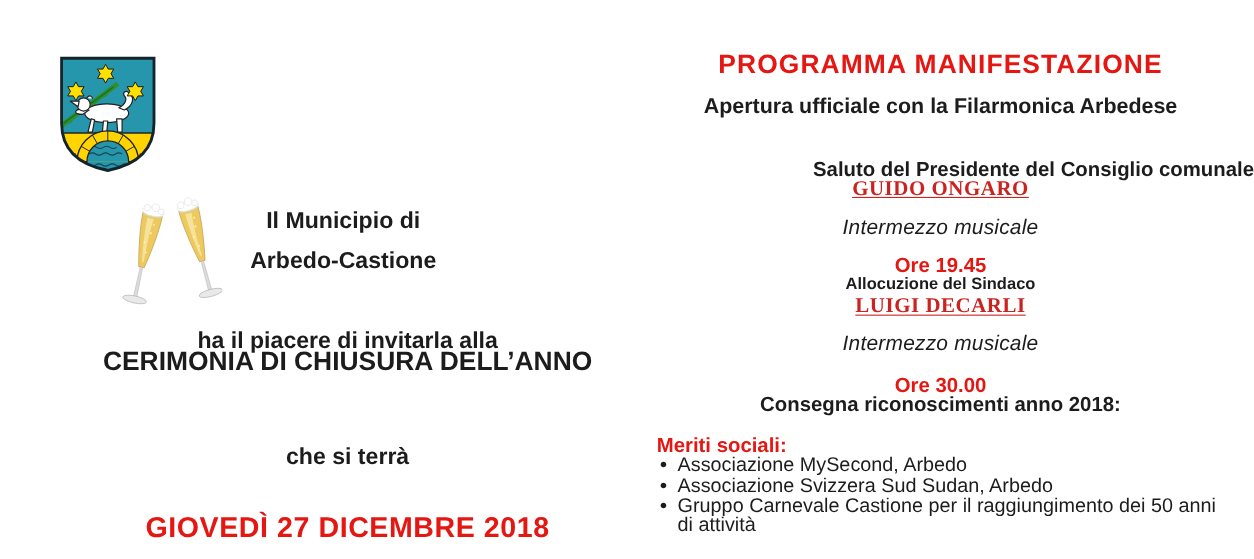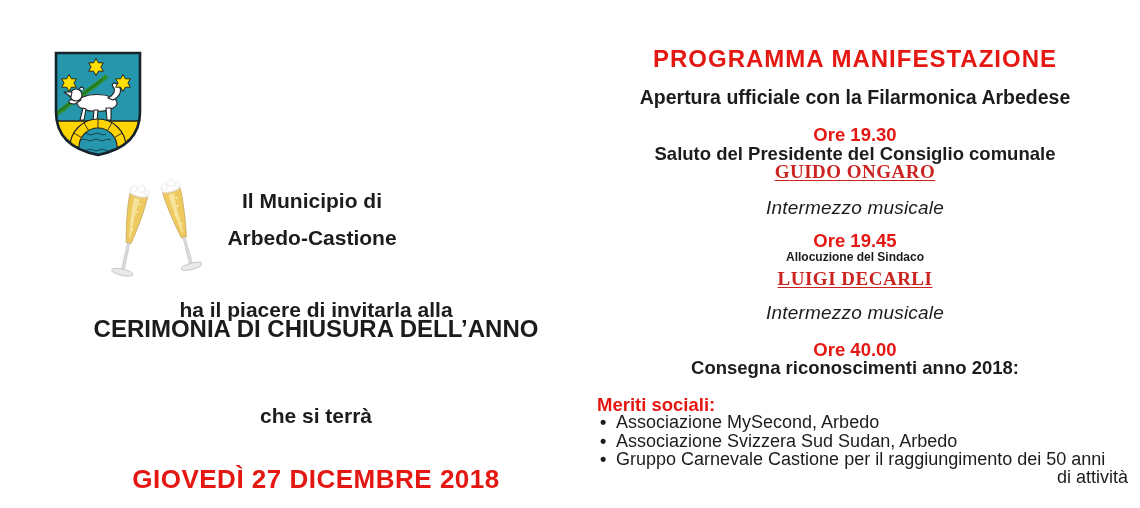--- a/index.html
+++ b/index.html
@@ -17,21 +17,21 @@
   
   .muni-line{position:absolute;left:206px;width:212px;text-align:center;font-weight:bold;
              font-size:21px;white-space:nowrap;}
   
   .merits-heading{position:absolute;left:27px;top:394px;font-size:18.5px;font-weight:bold;}
   .merits-list{position:absolute;left:30px;top:413px;width:528px;margin:0;padding:0;list-style:none;
                font-size:18px;line-height:18px;}
   .merits-list li{position:relative;padding-left:16px;margin:0 0 0.5px 0;}
   .merits-list li .bullet{position:absolute;left:0;top:0;font-weight:bold;}
   .merit-name{font-weight:normal;}
-  .wrap-line{display:block;text-align:right;}
+  .wrap-line{display:block;}
 </style>
 </head>
 <body>
 
 <div class="page">
 
   <div class="abs" style="left:0;top:0;width:570px;height:432px;">
 
     <svg class="abs" style="left:53px;top:50px;" width="90" height="108" viewBox="0 0 90 108">
       <defs>
@@ -118,33 +118,32 @@
     <div class="lcol-line" style="top:404px;font-size:21px;">che si terrà</div>
     <div class="lcol-line red" style="top:464px;font-size:26px;letter-spacing:0.5px;">GIOVEDÌ 27 DICEMBRE 2018</div>
   </div>
 
   <div class="rcol">
 
     <div class="rcol-line red" style="top:45px;font-size:24px;letter-spacing:1px;">PROGRAMMA MANIFESTAZIONE</div>
 
     <div class="rcol-line" style="top:86px;font-size:19.5px;">Apertura ufficiale con la Filarmonica Arbedese</div>
 
-    <div class="rcol-line red" style="top:124px;font-size:18.5px;">Ore 19.30</div>
-    <div class="rcol-line" style="top:143px;font-size:18.5px;">Saluto del Presidente del Consiglio comunale</div>
+    <div class="rcol-line" style="top:143px;font-size:18.5px;text-align:right;">Saluto del Presidente del Consiglio comunale</div>
     <div class="rcol-line serif-name" style="top:161px;font-size:19px;">GUIDO ONGARO</div>
 
     <div class="rcol-line italic" style="top:197px;font-size:19px;">Intermezzo musicale</div>
 
     <div class="rcol-line red" style="top:230px;font-size:18.5px;">Ore 19.45</div>
-    <div class="rcol-line" style="top:250px;font-size:12px;text-align:center;">Allocuzione del Sindaco</div>
+    <div class="rcol-line" style="top:250px;font-size:15px;text-align:center;">Allocuzione del Sindaco</div>
     <div class="rcol-line serif-name" style="top:268px;font-size:19px;">LUIGI DECARLI</div>
 
     <div class="rcol-line italic" style="top:302px;font-size:19px;">Intermezzo musicale</div>
 
-    <div class="rcol-line red" style="top:339px;font-size:18.5px;">Ore 40.00</div>
+    <div class="rcol-line red" style="top:339px;font-size:18.5px;">Ore 30.00</div>
     <div class="rcol-line" style="top:357px;font-size:18.5px;">Consegna riconoscimenti anno 2018:</div>
 
     <div class="merits-heading red">Meriti sociali:</div>
     <ul class="merits-list">
       <li>
         <span class="bullet">•</span>
         <span class="merit-name">Associazione MySecond</span><span>, Arbedo</span>
       </li>
       <li>
         <span class="bullet">•</span>

